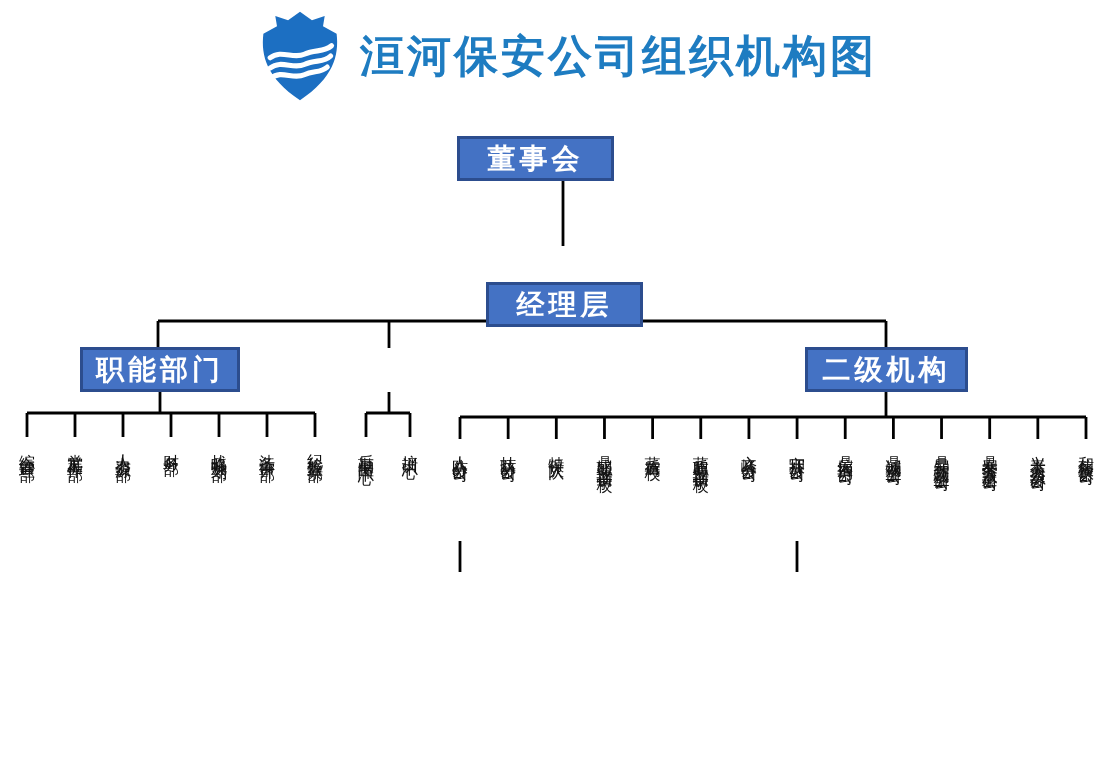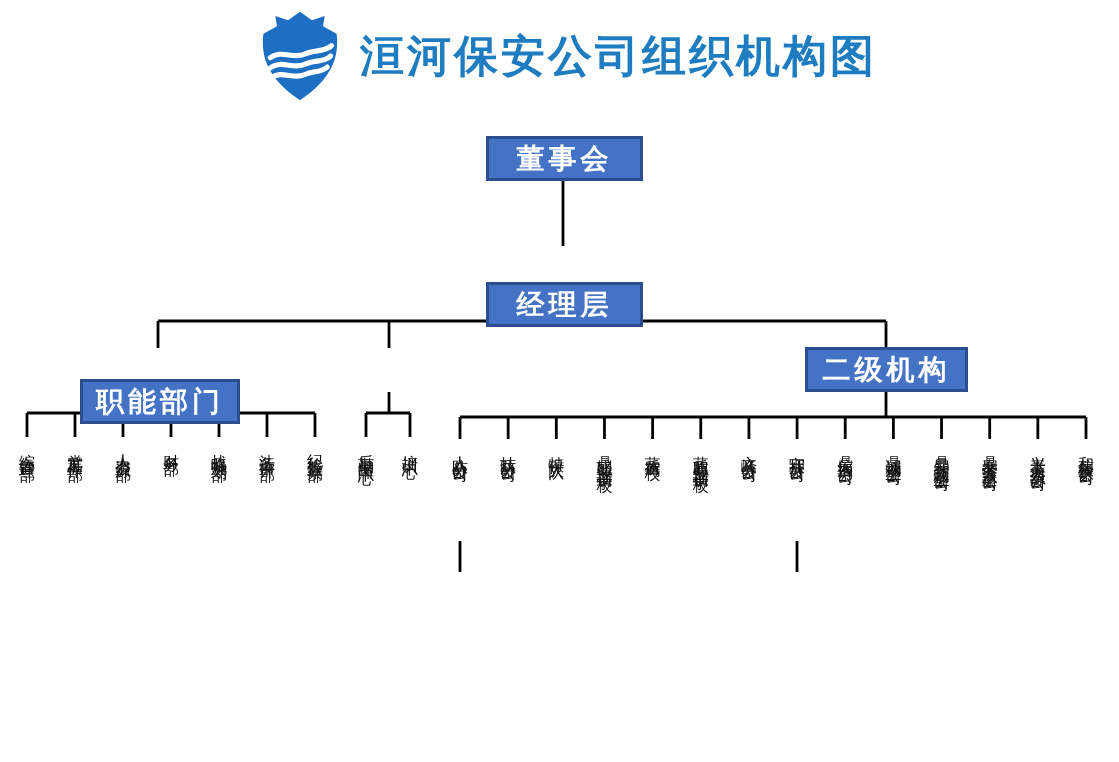--- a/index.html
+++ b/index.html
@@ -13,23 +13,23 @@
   .title{
     margin:0;font-size:44px;font-weight:bold;color:#1e7cc1;letter-spacing:3px;
     font-family:"Liberation Sans",sans-serif;white-space:nowrap;
   }
   .box{
     position:absolute;background:#4472c4;border:3px solid #2c4d8e;color:#ffffff;
     display:flex;align-items:center;justify-content:center;
     font-size:28px;font-weight:600;letter-spacing:4px;box-sizing:border-box;
     white-space:nowrap;
   }
-  .box-root{left:486px;top:136px;width:157px;height:45px;}
+  .box-root{left:457px;top:136px;width:157px;height:45px;}
   .box-manager{left:486px;top:245px;width:157px;height:45px;margin-top:37px;}
-  .box-func{left:80px;top:347px;width:160px;height:45px;margin-top:32px;}
+  .box-func{left:80px;top:347px;width:160px;height:45px;}
   .box-center{left:336px;top:347px;width:106px;height:45px;}
   .box-secondary{left:805px;top:347px;width:163px;height:45px;}
   .vlabel{
     position:absolute;writing-mode:vertical-rl;text-orientation:upright;
     font-size:16px;line-height:1;letter-spacing:3px;color:#111111;
     font-family:"DejaVu Serif","Liberation Serif",serif;
     transform:translateX(-50%);white-space:nowrap;
   }
 </style>
 </head>

